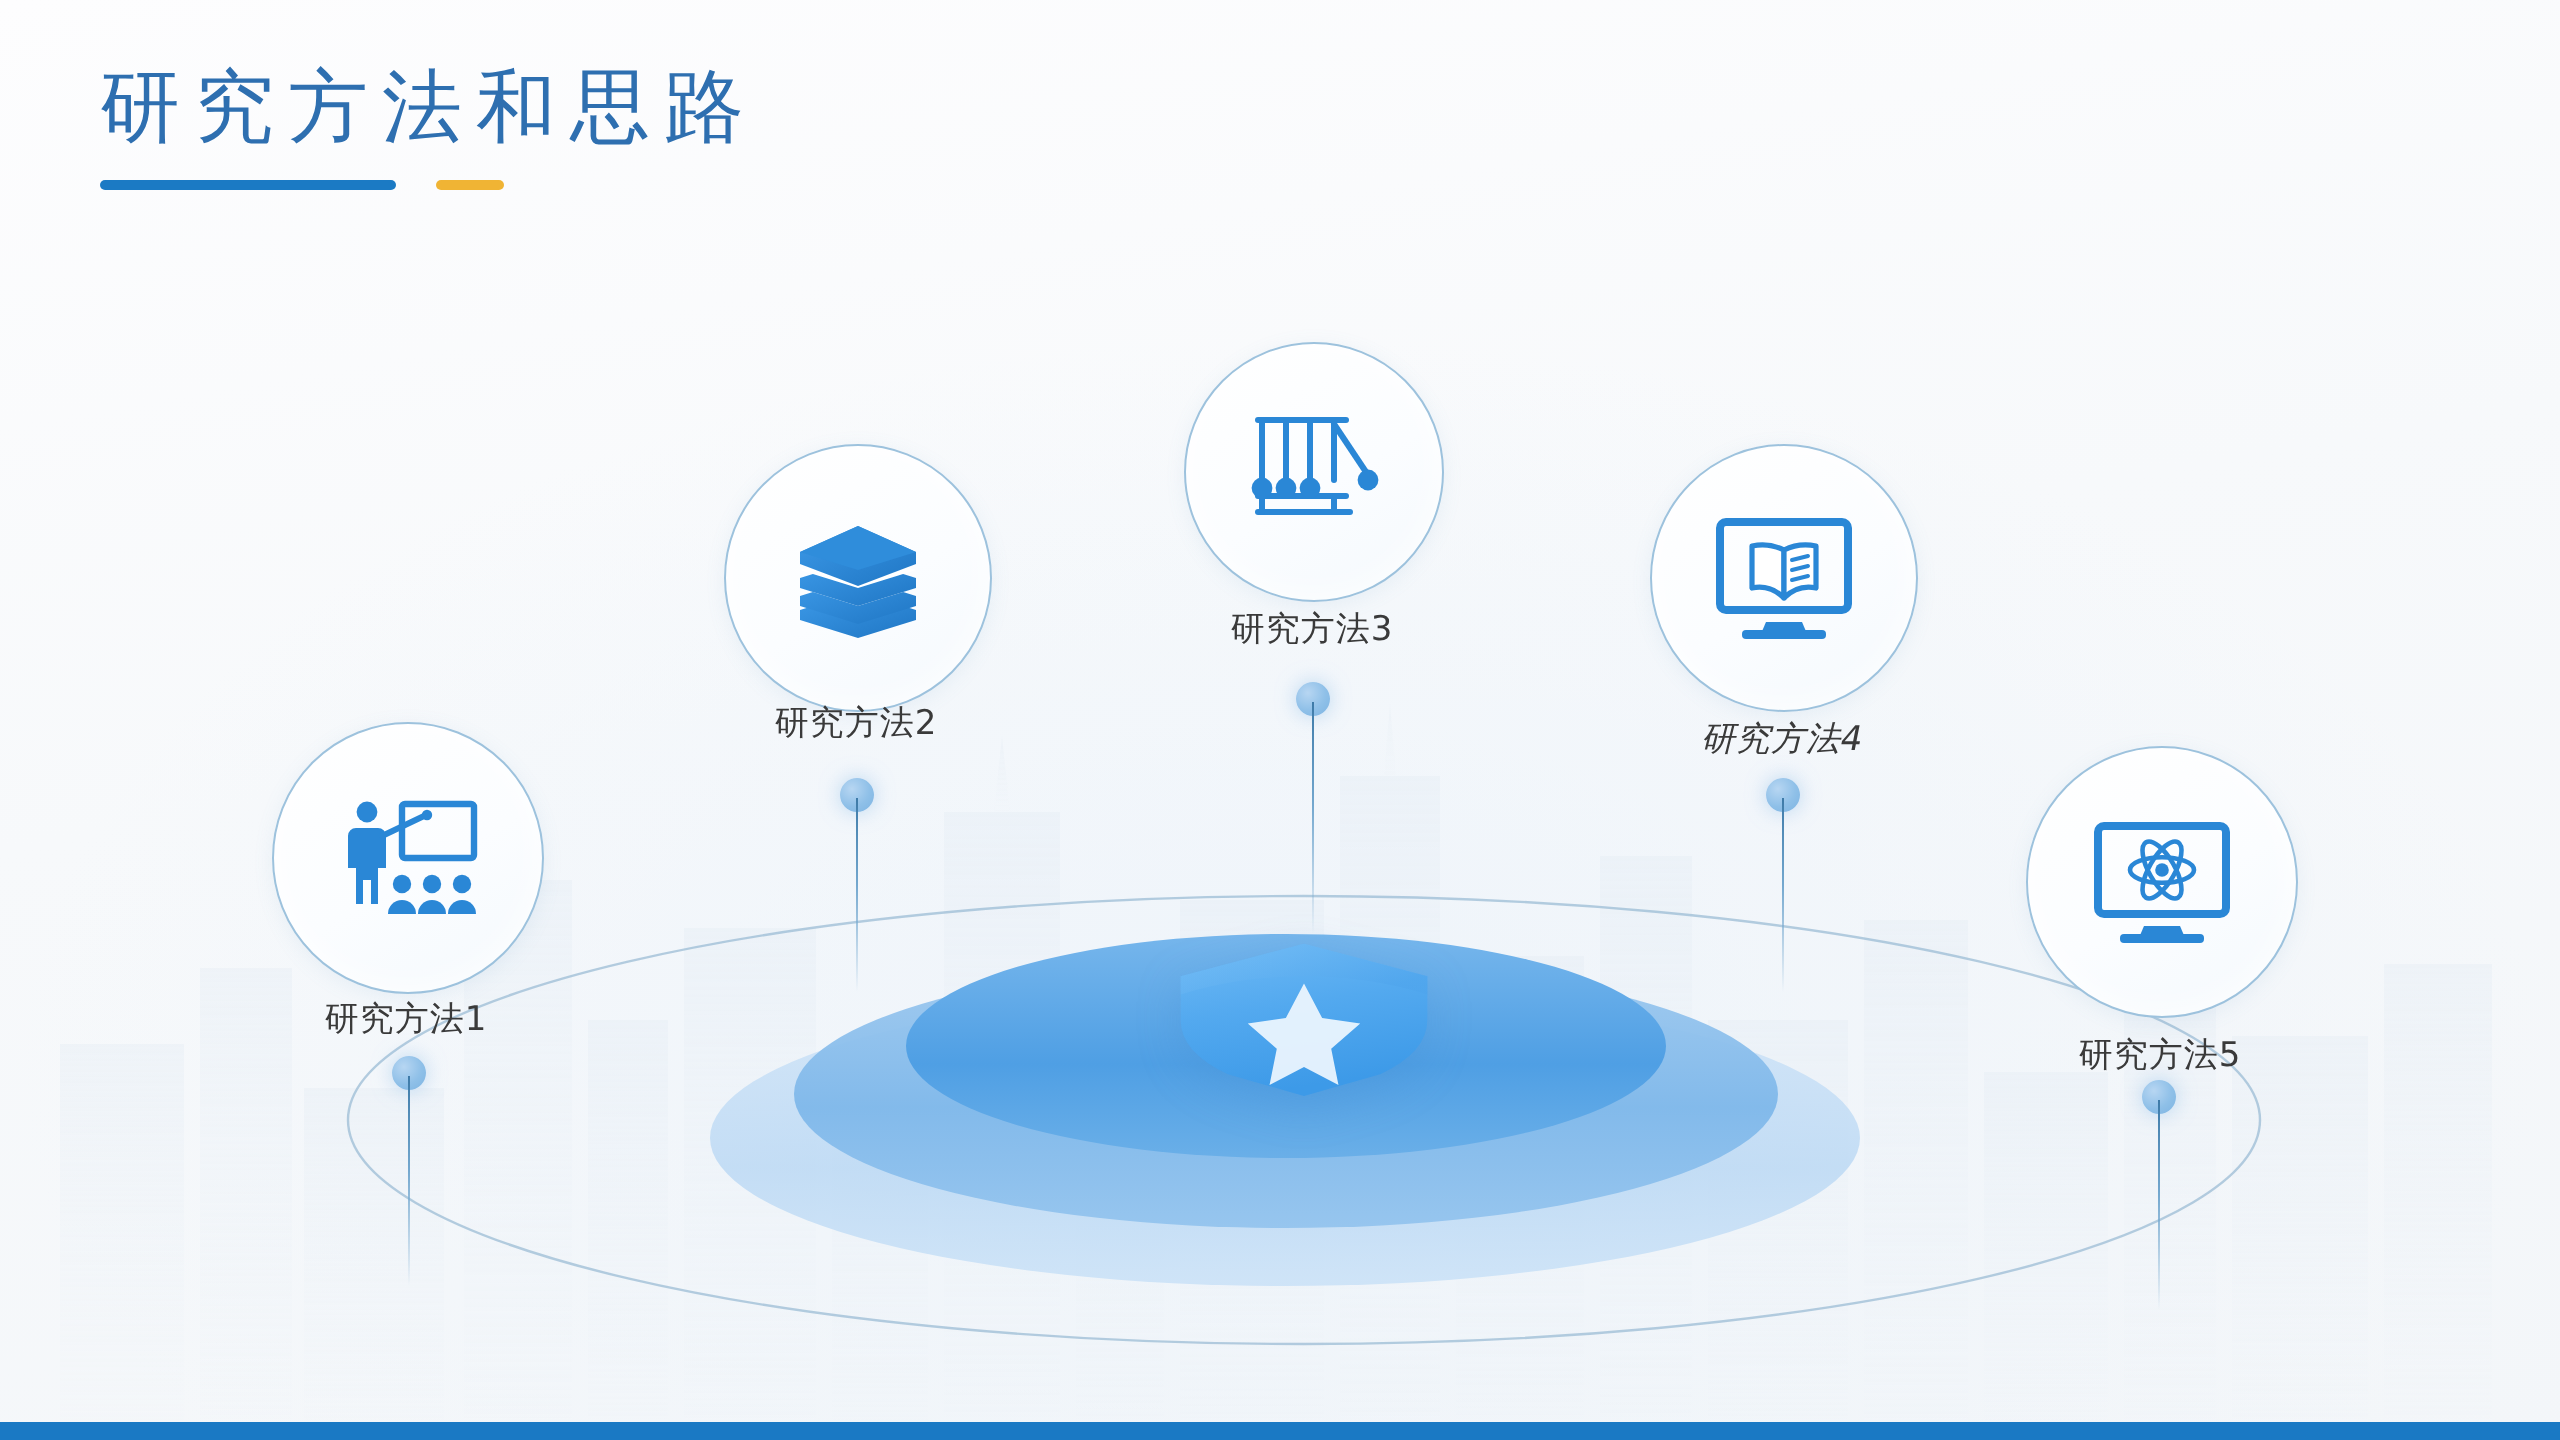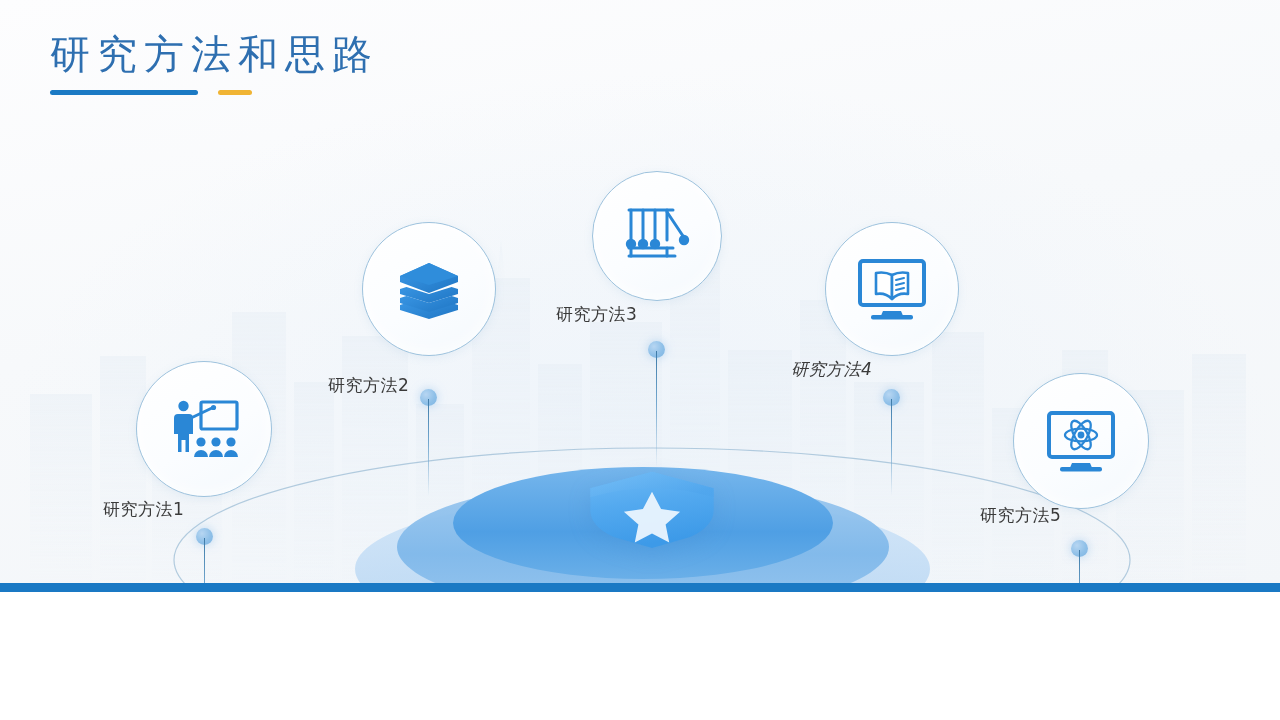--- a/index.html
+++ b/index.html
@@ -3,21 +3,21 @@
 <meta charset="utf-8">
 <title>研究方法和思路</title>
 <style>
   html,body{margin:0;padding:0;}
   body{
     width:1280px;height:720px;overflow:hidden;
     font-family:"Liberation Sans","DejaVu Sans",sans-serif;
     background:#ffffff;
   }
   .slide{
-    position:relative;width:1280px;height:592px;overflow:hidden;
+    position:relative;width:1280px;height:720px;overflow:hidden;
     background:
       radial-gradient(ellipse 900px 520px at 50% 74%, rgba(232,241,250,.55) 0%, rgba(255,255,255,0) 70%),
       linear-gradient(170deg,#fdfdfe 0%,#f7f9fb 45%,#f3f6f9 100%);
   }
 
   
   .skyline{
     position:absolute;left:0;bottom:8px;width:1280px;height:520px;
     opacity:.55;pointer-events:none;
   }
@@ -57,21 +57,21 @@
   
   .node{position:absolute;}
   .circle{
     position:absolute;border-radius:50%;
     background:linear-gradient(150deg,#ffffff 0%,#fbfdff 55%,#f4f9fd 100%);
     border:1px solid #9dc2dd;
     box-shadow:0 2px 10px rgba(110,160,200,.10), inset 0 0 18px rgba(255,255,255,.9);
     display:flex;align-items:center;justify-content:center;
   }
   .node-label{
-    position:absolute;white-space:nowrap;
+    position:absolute;white-space:nowrap;text-align:center;
     font-size:17px;color:#3a3a3a;letter-spacing:.5px;
     font-family:"DejaVu Sans","Liberation Sans",sans-serif;
   }
   .pin{position:absolute;}
   .pin-dot{
     position:absolute;width:17px;height:17px;border-radius:50%;
     background:radial-gradient(circle at 35% 32%, #b7d6f2 0%, #8fc0e8 55%, #7db4e2 100%);
     box-shadow:0 0 10px rgba(140,190,235,.55);
   }
   .pin-line{
@@ -196,21 +196,21 @@
           <path d="M38 34 L9 43 L38 52 L67 43 Z" fill="#ffffff"></path>
           <path d="M38 31 L9 40 L9 45 L38 54 L67 45 L67 40 Z" fill="url(#bk1)"></path>
           <path d="M38 27 L9 36 L38 45 L67 36 Z" fill="#ffffff"></path>
           <path d="M38 22 L9 31 L9 36 L38 45 L67 36 L67 31 Z" fill="url(#bk1)"></path>
           <path d="M38 18 L9 27 L38 36 L67 27 Z" fill="#ffffff"></path>
           <path d="M38 5 L9 18 L9 24 L38 35 L67 24 L67 18 Z" fill="url(#bk1)"></path>
           <path d="M38 5 L9 18 L38 27 L67 18 Z" fill="#2f8ddb"></path>
         </g>
       </svg>
     </div>
-    <div class="node-label" style="left:-34px;top:152px;width:200px;">研究方法2</div>
+    <div class="node-label" style="left:-34px;top:128px;width:200px;">研究方法2</div>
     <div class="pin" style="left:58px;top:167px;">
       <span class="pin-dot" style="left:0;top:0;"></span>
       <span class="pin-line" style="left:8px;top:10px;height:97px;"></span>
     </div>
   </div>
 
   <div class="node" style="left:592px;top:171px;">
     <div class="circle" style="left:0;top:0;width:128px;height:128px;">
       <svg width="72" height="64" viewBox="0 0 72 64">
         <g stroke="#2a87d6" stroke-width="3" fill="none" stroke-linecap="round">
@@ -275,21 +275,21 @@
         <path d="M28 54 h18 l3 7 h-24 z" fill="#2a87d6"></path>
         <rect x="16" y="58" width="42" height="4.5" rx="2" fill="#2a87d6"></rect>
         <g transform="translate(37,26)" stroke="#2a87d6" stroke-width="2.3" fill="none">
           <ellipse rx="16" ry="6.4"></ellipse>
           <ellipse rx="16" ry="6.4" transform="rotate(60)"></ellipse>
           <ellipse rx="16" ry="6.4" transform="rotate(120)"></ellipse>
           <circle r="3.4" fill="#2a87d6" stroke="none"></circle>
         </g>
       </svg>
     </div>
-    <div class="node-label" style="left:-33px;top:131px;width:200px;">研究方法5</div>
+    <div class="node-label" style="left:-33px;top:143px;width:200px;">研究方法5</div>
     <div class="pin" style="left:58px;top:167px;">
       <span class="pin-dot" style="left:0;top:0;"></span>
       <span class="pin-line" style="left:8px;top:10px;height:105px;"></span>
     </div>
   </div>
 
   <div class="bottom-bar"></div>
 
 </div>
 

